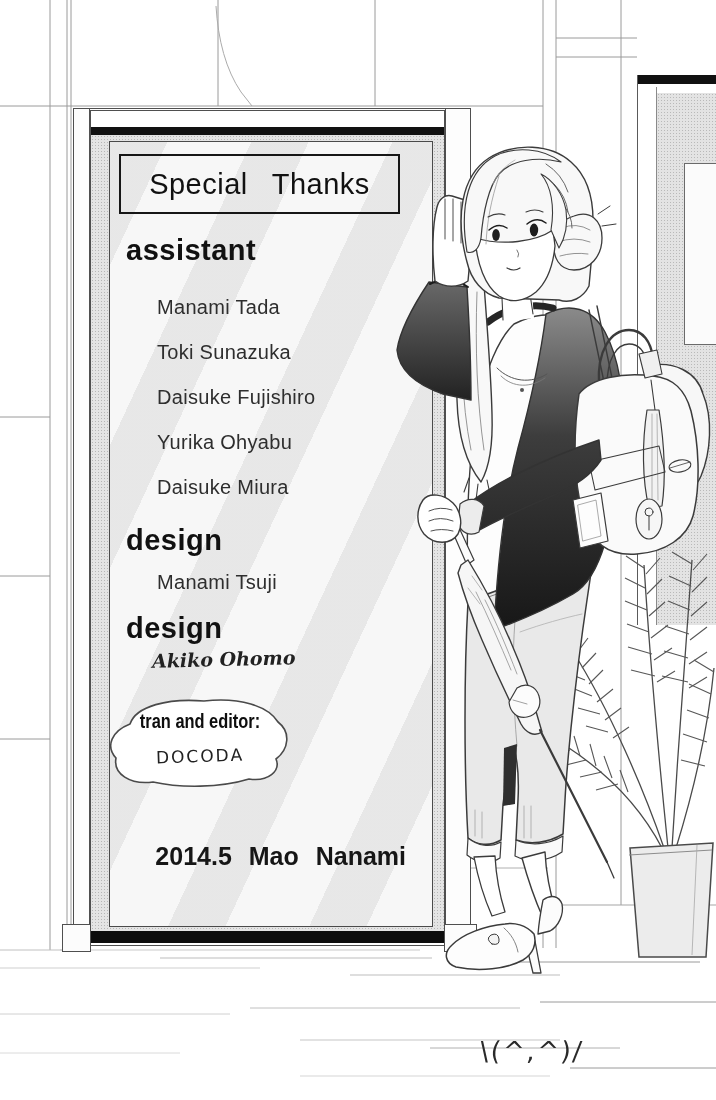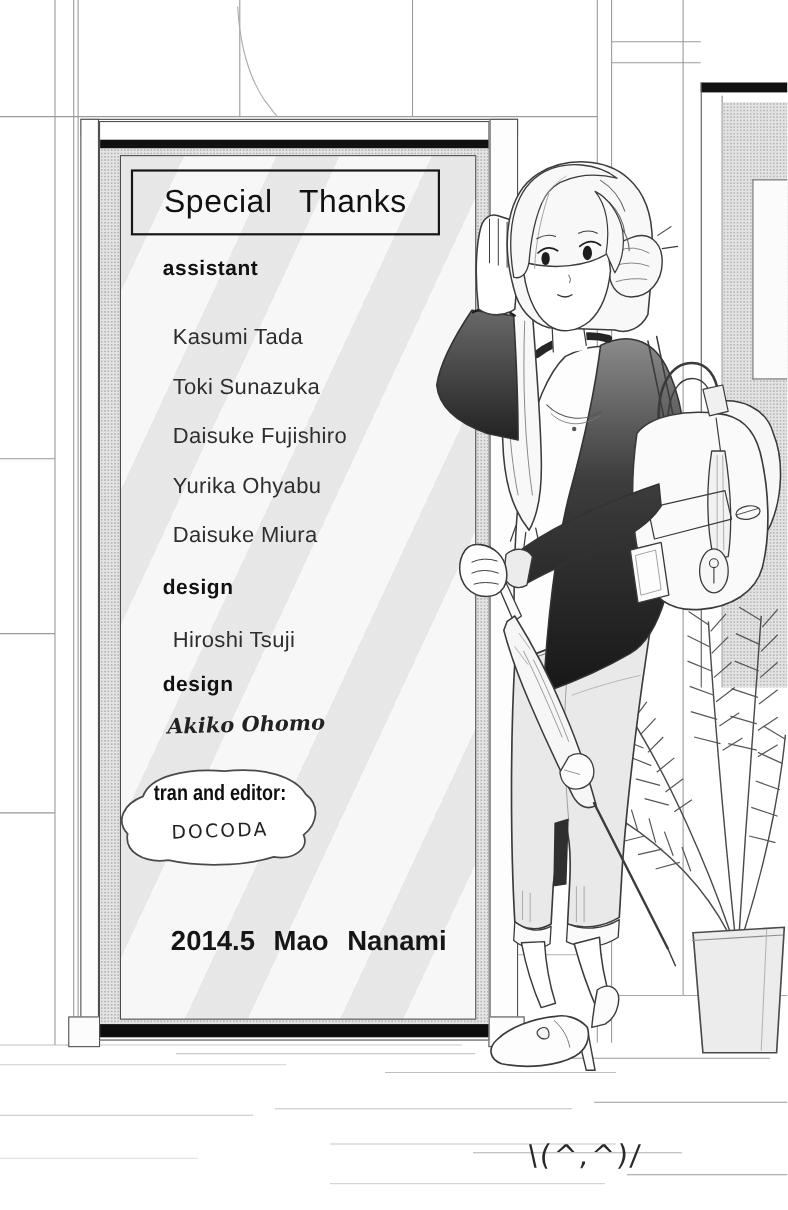--- a/index.html
+++ b/index.html
@@ -34,21 +34,21 @@
     position:absolute; left:18px; top:30px; width:324px; height:786px;
     background-color:#f7f7f7;
     background-image:repeating-linear-gradient(115deg, rgba(185,185,185,0.25) 0 52px, rgba(255,255,255,0) 52px 128px);
     border:1px solid #4a4a4a;
   }
   .title-box {
     position:absolute; left:9px; top:12px; width:281px; height:60px;
     border:2px solid #161616; display:flex; align-items:center; justify-content:center;
     font-size:29px; font-weight:normal; letter-spacing:0.5px; word-spacing:16px; color:#111;
   }
-  .sec-label { position:absolute; left:38px; font-size:19px; font-weight:bold; color:#111; letter-spacing:0.5px; }
+  .sec-label { position:absolute; left:16px; font-size:29px; font-weight:bold; color:#111; letter-spacing:0.5px; }
   .credit-name { position:absolute; left:47px; font-size:20px; color:#2e2e2e; letter-spacing:0.3px; }
   .script-name { position:absolute; left:42px; font-family:"DejaVu Serif", serif; font-style:italic; font-weight:bold; font-size:19px; color:#222; transform:rotate(-1.5deg); }
   .bubble { position:absolute; left:-10px; top:552px; width:200px; height:94px; }
   .bubble svg { position:absolute; left:0; top:0; }
   .bubble .tl { position:absolute; left:0; top:16px; width:100%; text-align:center; font-size:20px; font-weight:bold; transform:scaleX(0.82); color:#0e0e0e; }
   .bubble .tn { position:absolute; left:0; top:52px; width:100%; text-align:center; font-family:"DejaVu Sans", sans-serif; font-size:17px; letter-spacing:2px; color:#222; transform:rotate(-2deg); }
   .fan-note {
     position:absolute; left:0; top:652px; width:324px; text-align:center;
     font-family:"DejaVu Sans", sans-serif; font-weight:bold; font-size:13px; line-height:17px; color:#1c1c1c;
   }
@@ -130,27 +130,27 @@
     <div class="foot l"></div>
     <div class="foot r"></div>
     <div class="face">
       <div class="bar-top"></div>
       <div class="tone"></div>
       <div class="panel">
         <div class="title-box">
           <span>Special Thanks</span>
         </div>
         <div class="sec-label" style="top:92px">assistant</div>
-        <div class="credit-name" style="top:154px">Kasumi Tada</div>
+        <div class="credit-name" style="top:154px">Manami Tada</div>
         <div class="credit-name" style="top:199px">Toki Sunazuka</div>
         <div class="credit-name" style="top:244px">Daisuke Fujishiro</div>
         <div class="credit-name" style="top:289px">Yurika Ohyabu</div>
         <div class="credit-name" style="top:334px">Daisuke Miura</div>
         <div class="sec-label" style="top:382px">design</div>
-        <div class="credit-name" style="top:429px">Hiroshi Tsuji</div>
+        <div class="credit-name" style="top:429px">Manami Tsuji</div>
         <div class="sec-label" style="top:470px">design</div>
         <div class="script-name" style="top:506px">Akiko Ohomo</div>
 
         <div class="bubble">
           <svg width="200" height="94" viewBox="0 0 200 94">
             <path d="M30,30 C36,12 68,4 104,7 C140,3 168,12 178,28 C191,38 189,55 176,65 C181,77 168,88 149,85 C120,94 80,94 53,88 C30,91 13,80 16,64 C5,52 12,37 30,30 Z" fill="#ffffff" stroke="#4a4a4a" stroke-width="1.6"></path>
           </svg>
           <div class="tl">tran and editor:</div>
           <div class="tn">DOCODA</div>
         </div>

